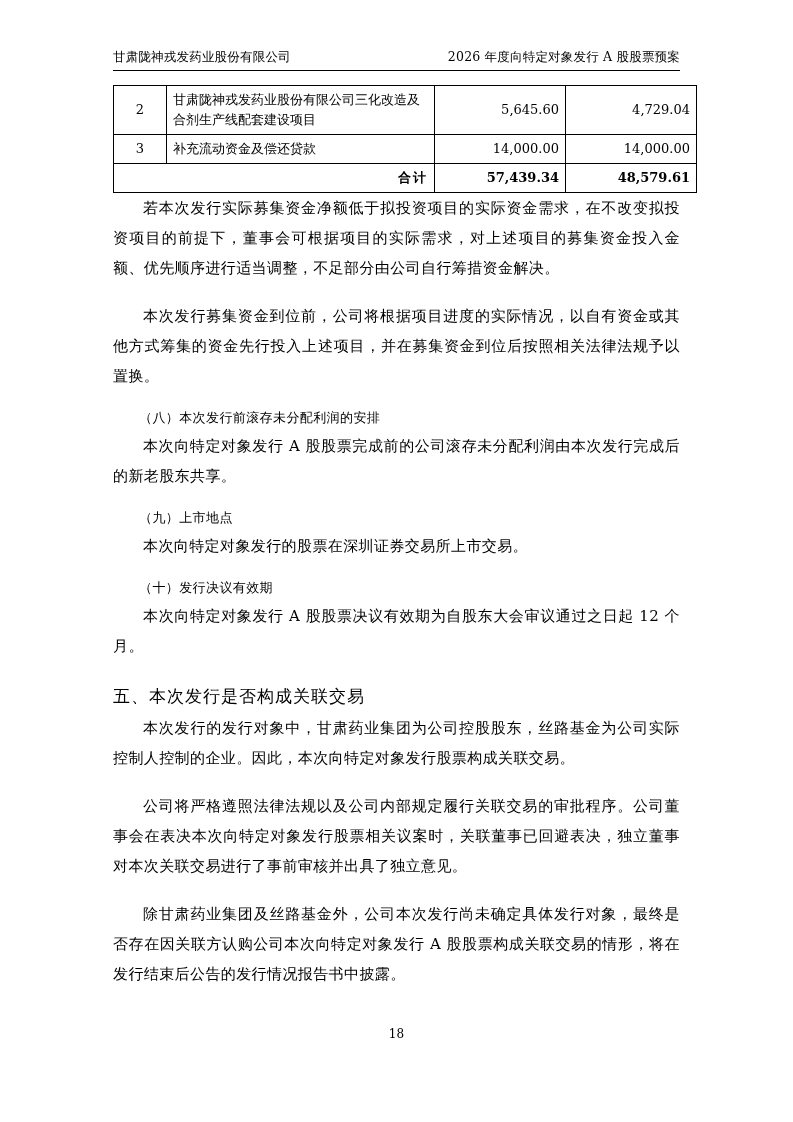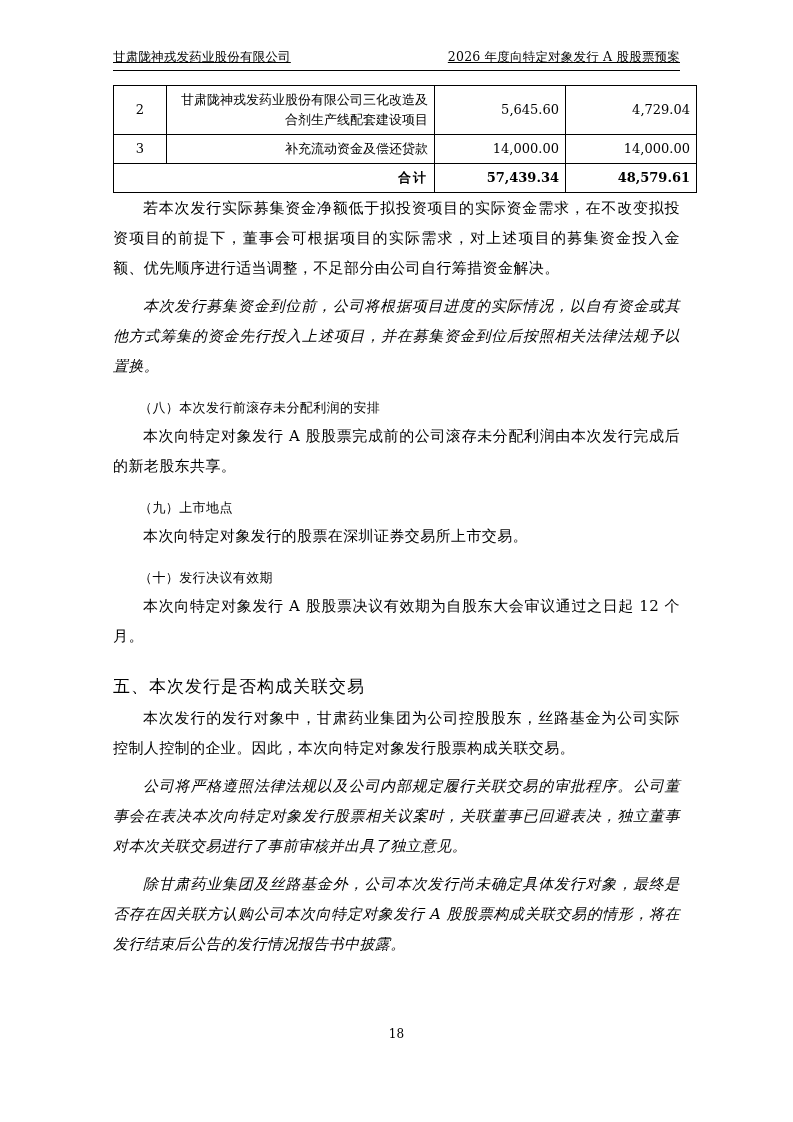--- a/index.html
+++ b/index.html
@@ -27,21 +27,20 @@
   
   .doc-header {
     display: flex;
     justify-content: space-between;
     align-items: flex-end;
     font-size: 12.5px;
     line-height: 1.4;
     padding-bottom: 4px;
     border-bottom: 1px solid #000;
     letter-spacing: 0.2px;
-    text-decoration: underline;
   }
   .doc-header .left { white-space: nowrap; }
   .doc-header .right { white-space: nowrap; }
 
   
   table.fund-table {
     width: 100%;
     border-collapse: collapse;
     margin-top: 14px;
     font-size: 13px;
@@ -52,21 +51,21 @@
     padding: 4px 6px;
     vertical-align: middle;
     line-height: 1.55;
   }
   td.col-no {
     width: 40px;
     text-align: center;
   }
   td.col-name {
     width: 255px;
-    text-align: right;
+    text-align: left;
   }
   td.col-num {
     width: 118px;
     text-align: right;
     padding-right: 10px;
   }
   td.total-label {
     text-align: right;
     letter-spacing: 2px;
   }
@@ -76,21 +75,21 @@
   p.para {
     margin: 0;
     font-size: 15px;
     line-height: 2.0;
     text-align: justify;
     text-justify: inter-ideograph;
     text-indent: 2em;
     letter-spacing: 0.4px;
   }
   p.para.first { }
-  p.para + p.para { margin-top: 8px; font-style: italic; }
+  p.para + p.para { margin-top: 18px; }
 
   h3.sub-head {
     margin: 14px 0 0 0;
     font-size: 13px;
     line-height: 2.0;
     font-weight: normal;
     text-indent: 2em;
     letter-spacing: 0.4px;
   }
   h2.sec-head {

